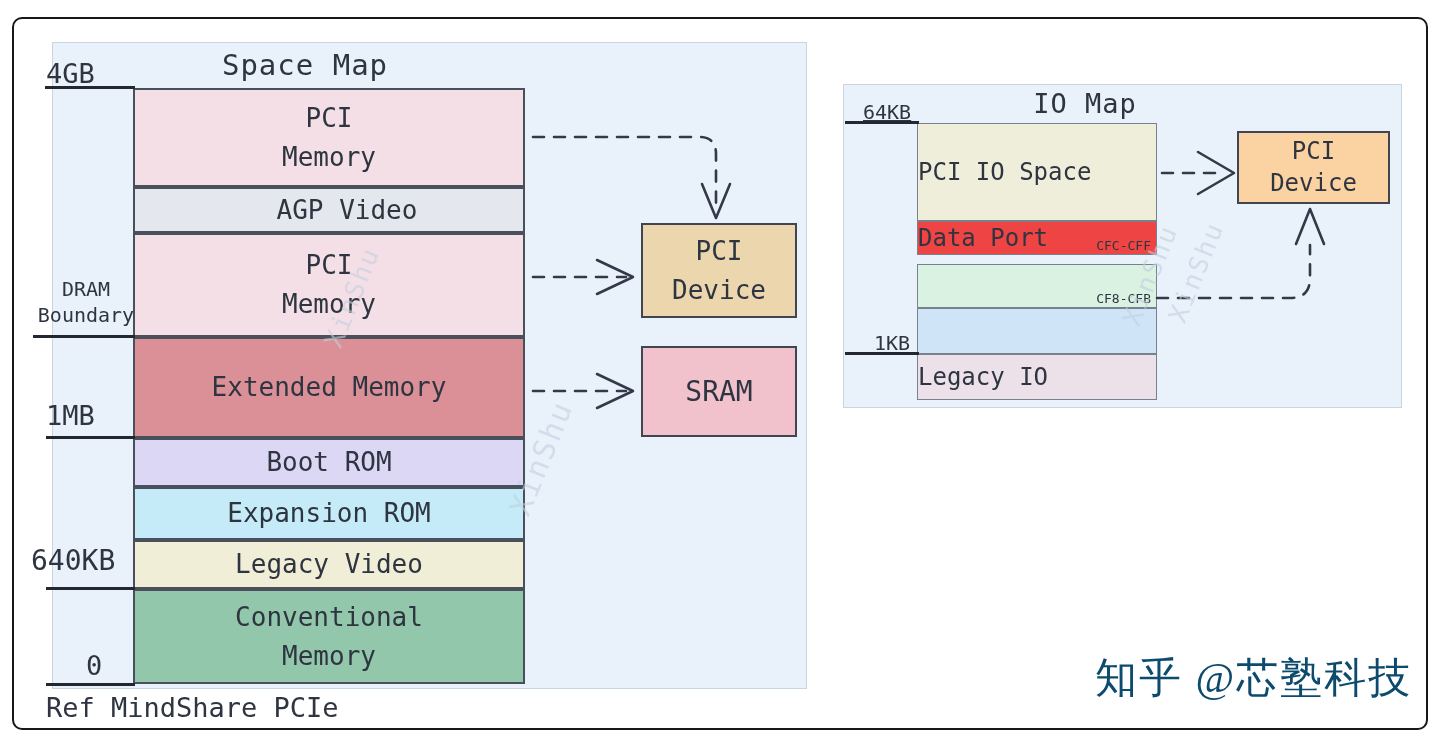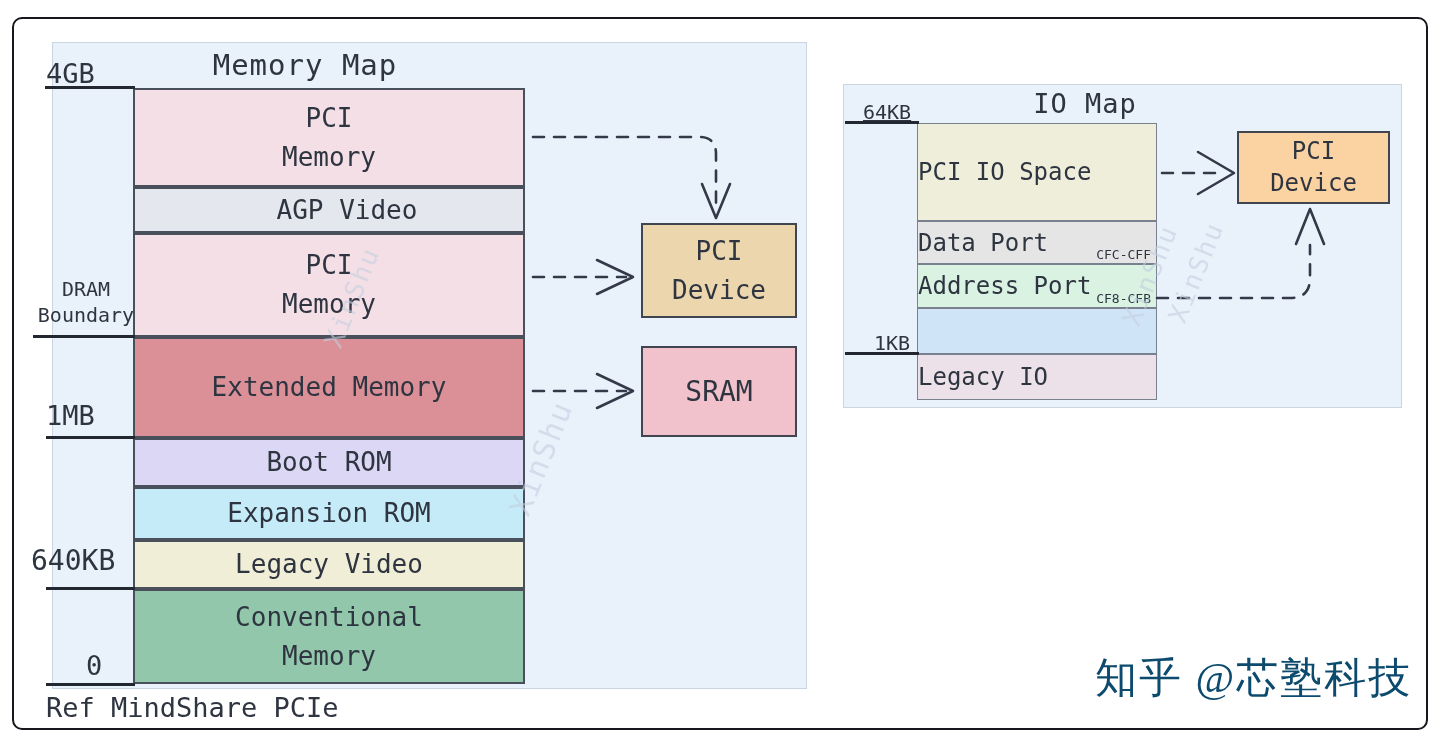--- a/index.html
+++ b/index.html
@@ -28,21 +28,21 @@
   .dash{stroke:#333948;stroke-width:2.6;fill:none;stroke-dasharray:11 10;stroke-linecap:round;}
   .head{stroke:#333948;stroke-width:2.6;fill:none;stroke-linejoin:round;stroke-linecap:round;}
 </style>
 </head>
 <body>
 
 <div class="abs frame"></div>
 
 <div class="abs panel" style="left:52px;top:42px;width:753px;height:645px;"></div>
 
-<div class="abs panel-title" style="left:160px;top:48px;width:290px;">Memory Map</div>
+<div class="abs panel-title" style="left:160px;top:48px;width:290px;">Space Map</div>
 
 <div class="abs mblock" style="top: 88px; height: 99px; background-color: rgb(243, 223, 229);"><span>PCI
 Memory</span></div>
 <div class="abs mblock" style="top: 187px; height: 46px; background-color: rgb(228, 231, 238); padding-left: 36px;"><span>AGP Video</span></div>
 <div class="abs mblock" style="top: 233px; height: 104px; background-color: rgb(243, 223, 229);"><span>PCI
 Memory</span></div>
 <div class="abs mblock" style="top: 337px; height: 101px; background-color: rgb(219, 144, 152);"><span>Extended Memory</span></div>
 <div class="abs mblock" style="top: 438px; height: 49px; background-color: rgb(220, 215, 244);"><span>Boot ROM</span></div>
 <div class="abs mblock" style="top: 487px; height: 53px; background-color: rgb(197, 235, 248);"><span>Expansion ROM</span></div>
 <div class="abs mblock" style="top: 540px; height: 49px; background-color: rgb(241, 238, 216);"><span>Legacy Video</span></div>
@@ -67,22 +67,22 @@
 </div>
 <div class="abs device" style="left: 641px; top: 346px; width: 156px; height: 91px; font-size: 28px; background-color: rgb(241, 194, 204);">
   <span>SRAM</span>
 </div>
 
 <div class="abs panel" style="left:843px;top:84px;width:557px;height:322px;"></div>
 
 <div class="abs panel-title" style="left:985px;top:88px;width:200px;font-size:27px;">IO Map</div>
 
 <div class="abs ioblock" style="top: 123px; height: 98px; background-color: rgb(239, 238, 219);"><span>PCI IO Space</span></div>
-<div class="abs ioblock" style="top: 221px; height: 43px; background-color: #e5e5e5;"><span>Data Port</span><span class="iorange">CFC-CFF</span></div>
-<div class="abs ioblock" style="top: 264px; height: 44px; background-color: rgb(217, 242, 226);"><span>Address Port</span><span class="iorange">CF8-CFB</span></div>
+<div class="abs ioblock" style="top: 221px; height: 34px; background-color: #ef4444;"><span>Data Port</span><span class="iorange">CFC-CFF</span></div>
+<div class="abs ioblock" style="top: 264px; height: 44px; background-color: rgb(217, 242, 226);"><span class="iorange">CF8-CFB</span></div>
 <div class="abs ioblock" style="top: 308px; height: 46px; background-color: rgb(208, 228, 248);"></div>
 <div class="abs ioblock" style="top: 354px; height: 46px; background-color: rgb(236, 225, 233);"><span>Legacy IO</span></div>
 
 <div class="abs smalltick" style="left:863px;top:100px;text-decoration:underline;">64KB</div>
 <div class="abs tickline" style="left:845px;top:121px;width:74px;"></div>
 <div class="abs smalltick" style="left:874px;top:331px;">1KB</div>
 <div class="abs tickline" style="left:845px;top:352px;width:74px;"></div>
 
 <div class="abs device" style="left: 1237px; top: 131px; width: 153px; height: 73px; font-size: 24px; line-height: 1.3; background-color: rgb(251, 211, 162);">
   <span>PCI

